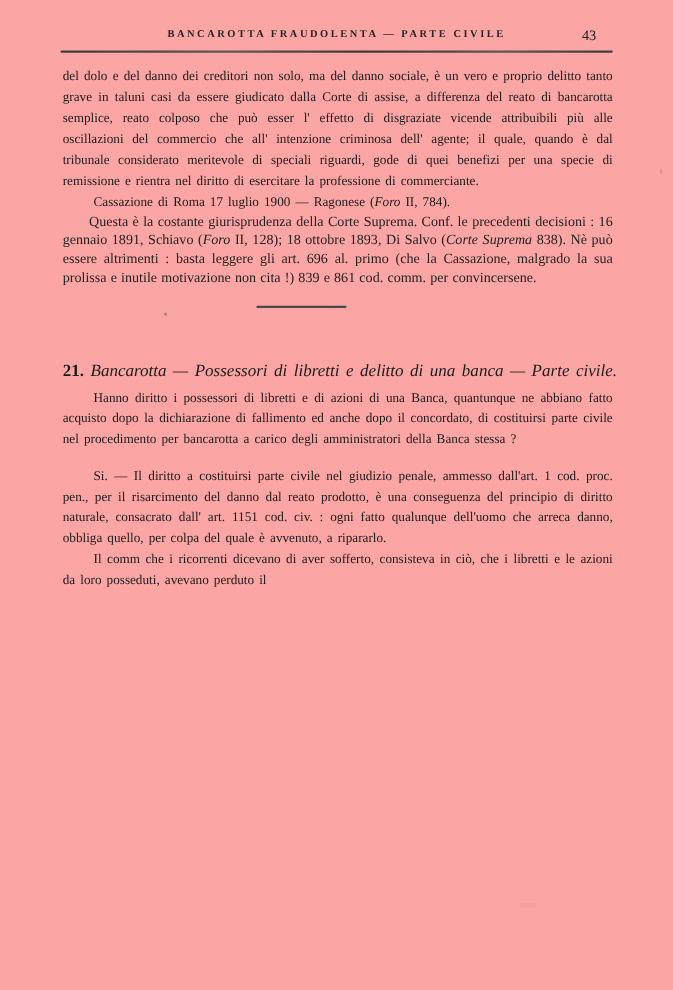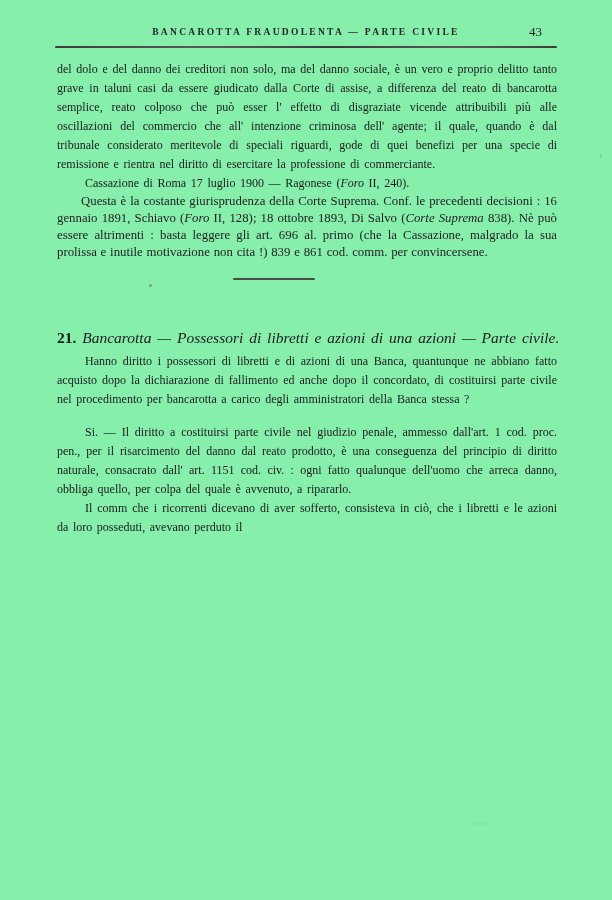--- a/index.html
+++ b/index.html
@@ -1,20 +1,20 @@
 <!DOCTYPE html>
 <html><head>
 <meta charset="utf-8">
 <style>
   html, body { margin: 0; padding: 0; background: #ffffff; }
   .page {
     position: relative;
     width: 612px;
     height: 900px;
-    background: #86efac;
+    background: #fca5a5;
     font-family: "Liberation Serif", serif;
     color: #1c1c1c;
     overflow: hidden;
   }
   .running-head {
     position: absolute;
     top: 27px; left: 56px; right: 56px;
     height: 16px;
   }
   .rh-title {
@@ -113,30 +113,30 @@
     <span class="rh-title">BANCAROTTA FRAUDOLENTA — PARTE CIVILE</span>
     <span class="rh-page">43</span>
   </div>
 
   <div class="head-rule"></div>
 
   <div class="content">
 
     <p class="body-par no-indent">del dolo e del danno dei creditori non solo, ma del danno sociale, è un vero e proprio delitto tanto grave in taluni casi da essere giudicato dalla Corte di assise, a differenza del reato di bancarotta semplice, reato colposo che può esser l' effetto di disgraziate vicende attribuibili più alle oscillazioni del commercio che all' intenzione criminosa dell' agente; il quale, quando è dal tribunale considerato meritevole di speciali riguardi, gode di quei benefizi per una specie di remissione e rientra nel diritto di esercitare la professione di commerciante.</p>
 
-    <p class="body-par indent"><span>Cassazione di Roma 17 luglio 1900 — Ragonese (</span><span style="font-style: italic;">Foro</span><span> II, 240).</span></p>
+    <p class="body-par indent"><span>Cassazione di Roma 17 luglio 1900 — Ragonese (</span><span style="font-style: italic;">Foro</span><span> II, 784).</span></p>
 
 
     <p class="note-par"><span>Questa è la costante giurisprudenza della Corte Suprema. Conf. le precedenti decisioni : 16 gennaio 1891, Schiavo (</span><span style="font-style: italic;">Foro</span><span> II, 128); 18 ottobre 1893, Di Salvo (</span><span style="font-style: italic;">Corte Suprema</span><span> 838). Nè può essere altrimenti : basta leggere gli art. 696 al. primo (che la Cassazione, malgrado la sua prolissa e inutile motivazione non cita !) 839 e 861 cod. comm. per convincersene.</span></p>
 
     <div class="short-rule"></div>
 
     <div class="section-head">
       <span class="sec-num">21.</span>
-      <span class="sec-title">Bancarotta — Possessori di libretti e azioni di una azioni — Parte civile.</span>
+      <span class="sec-title">Bancarotta — Possessori di libretti e delitto di una banca — Parte civile.</span>
     </div>
 
     <p class="body-par indent q-par">Hanno diritto i possessori di libretti e di azioni di una Banca, quantunque ne abbiano fatto acquisto dopo la dichiarazione di fallimento ed anche dopo il concordato, di costituirsi parte civile nel procedimento per bancarotta a carico degli amministratori della Banca stessa ?</p>
 
     <p class="body-par indent a-par">Si. — Il diritto a costituirsi parte civile nel giudizio penale, ammesso dall'art. 1 cod. proc. pen., per il risarcimento del danno dal reato prodotto, è una conseguenza del principio di diritto naturale, consacrato dall' art. 1151 cod. civ. : ogni fatto qualunque dell'uomo che arreca danno, obbliga quello, per colpa del quale è avvenuto, a ripararlo.</p>
 
     <p class="body-par indent c-par">Il comm che i ricorrenti dicevano di aver sofferto, consisteva in ciò, che i libretti e le azioni da loro posseduti, avevano perduto il</p>
 
   </div>
 

